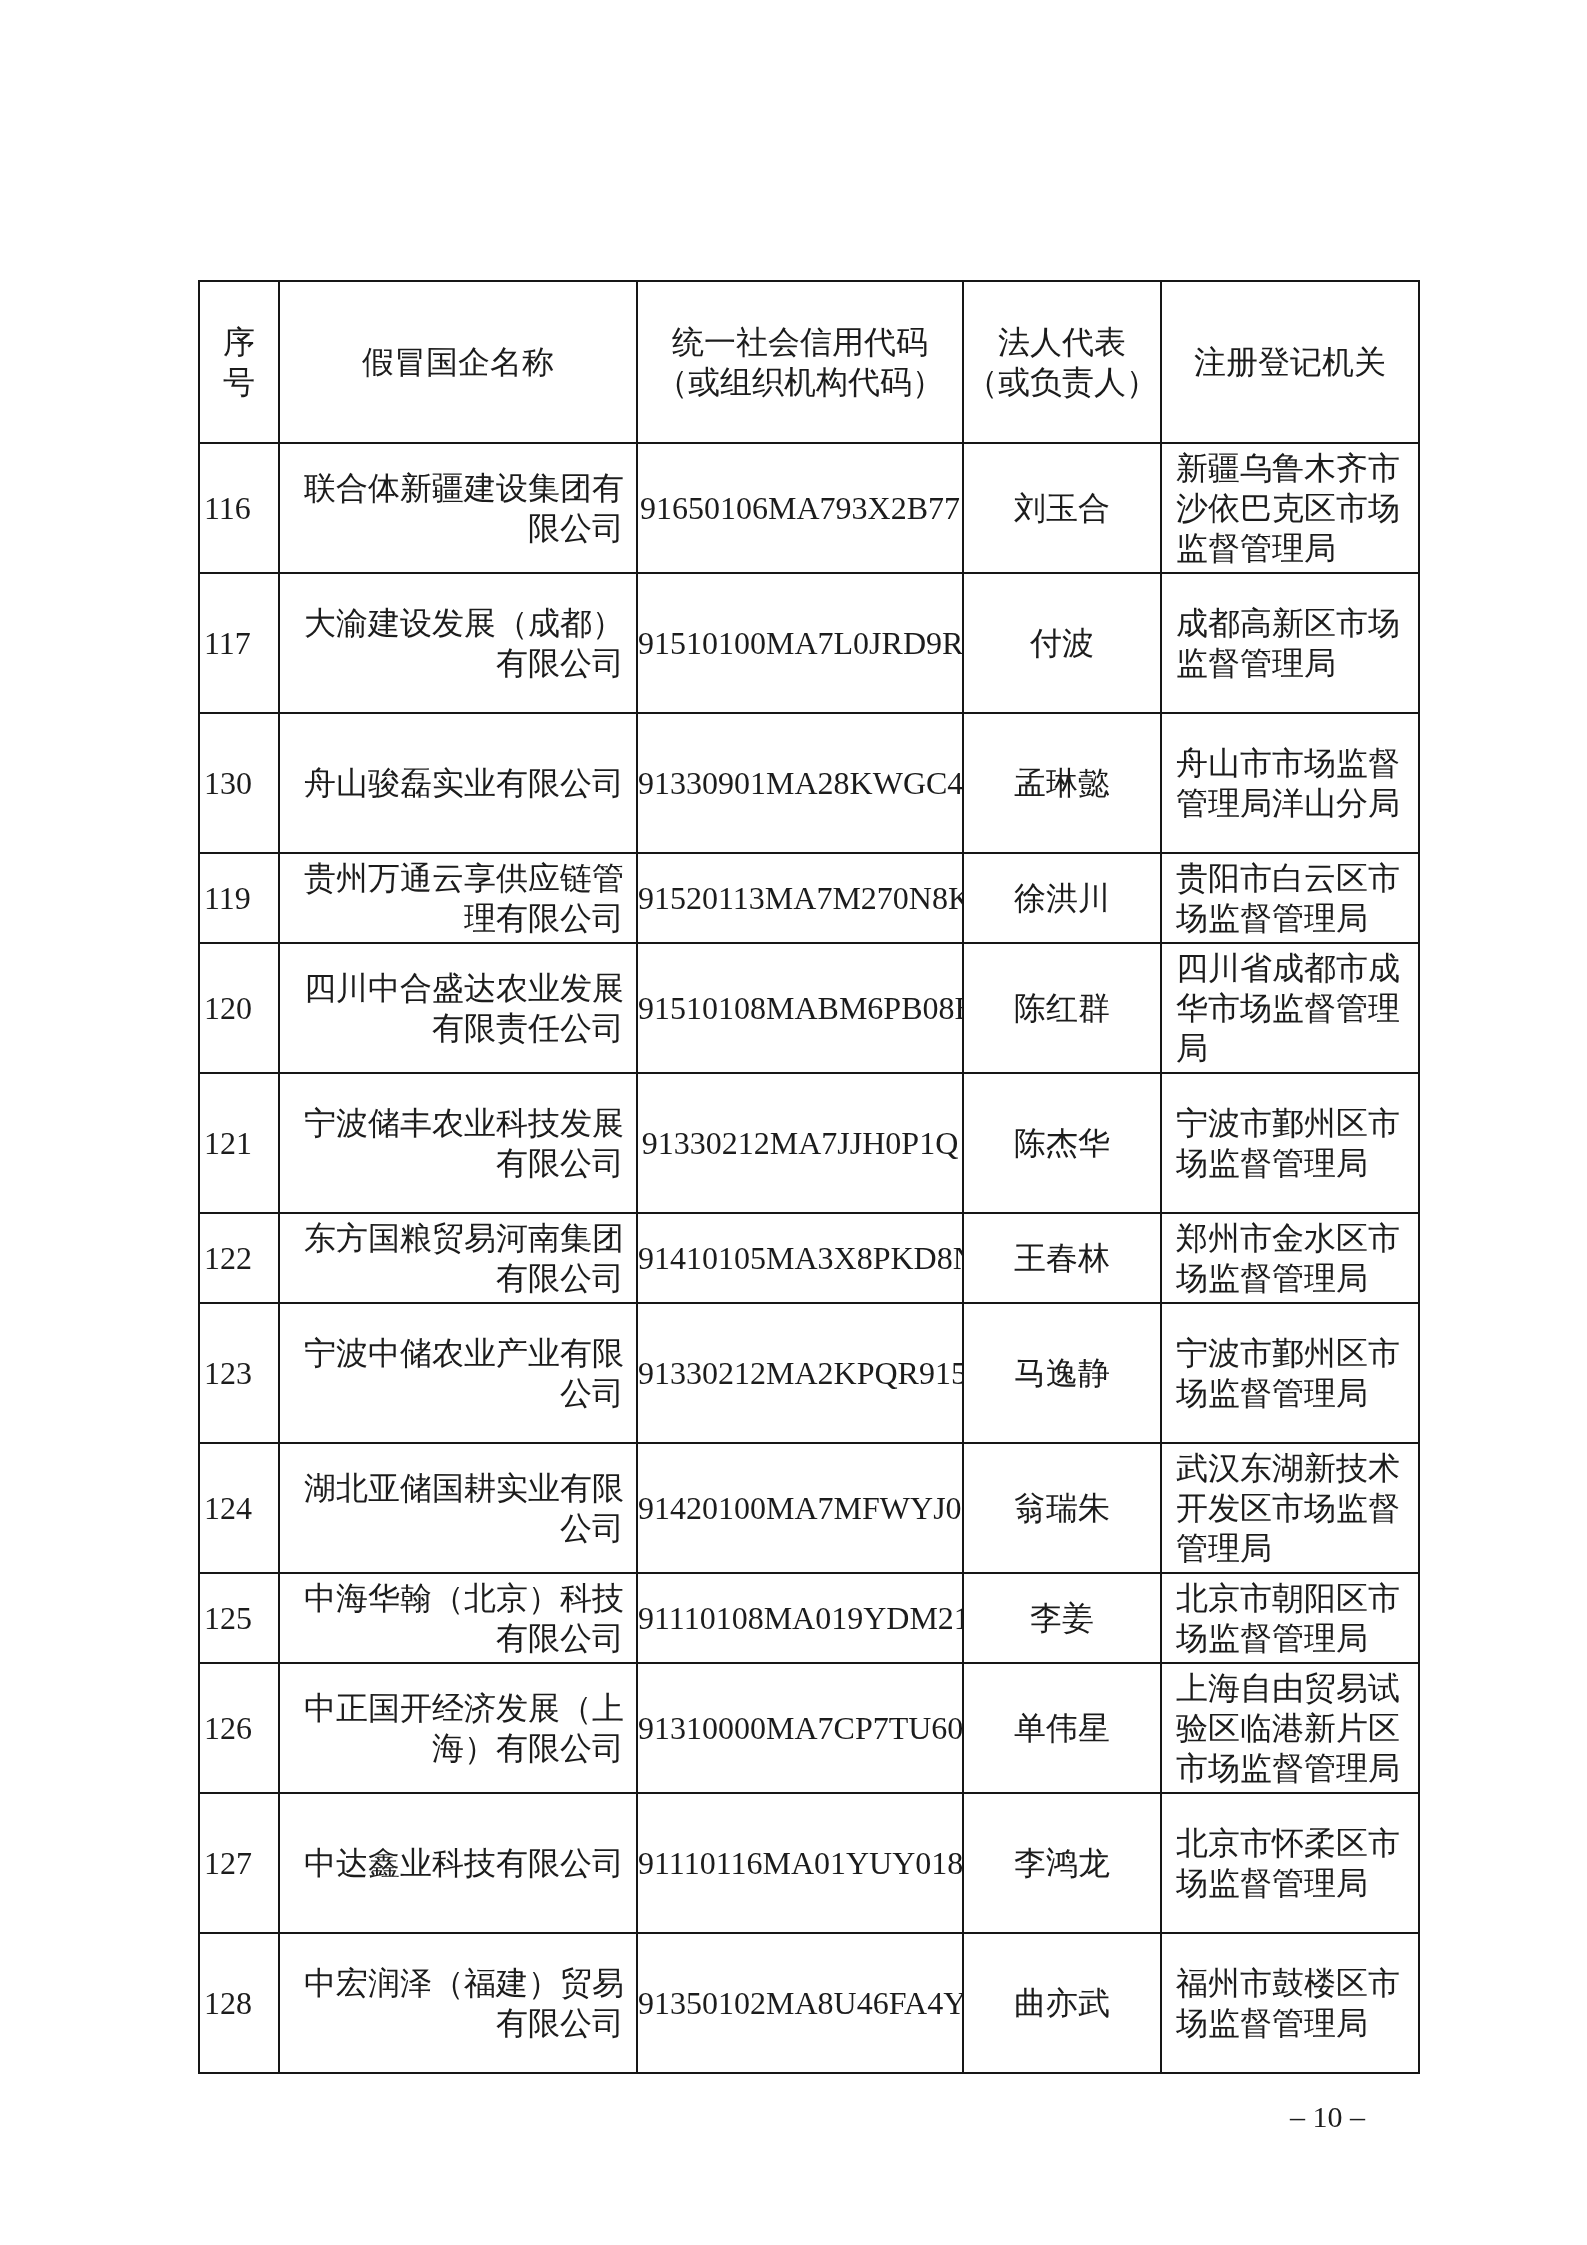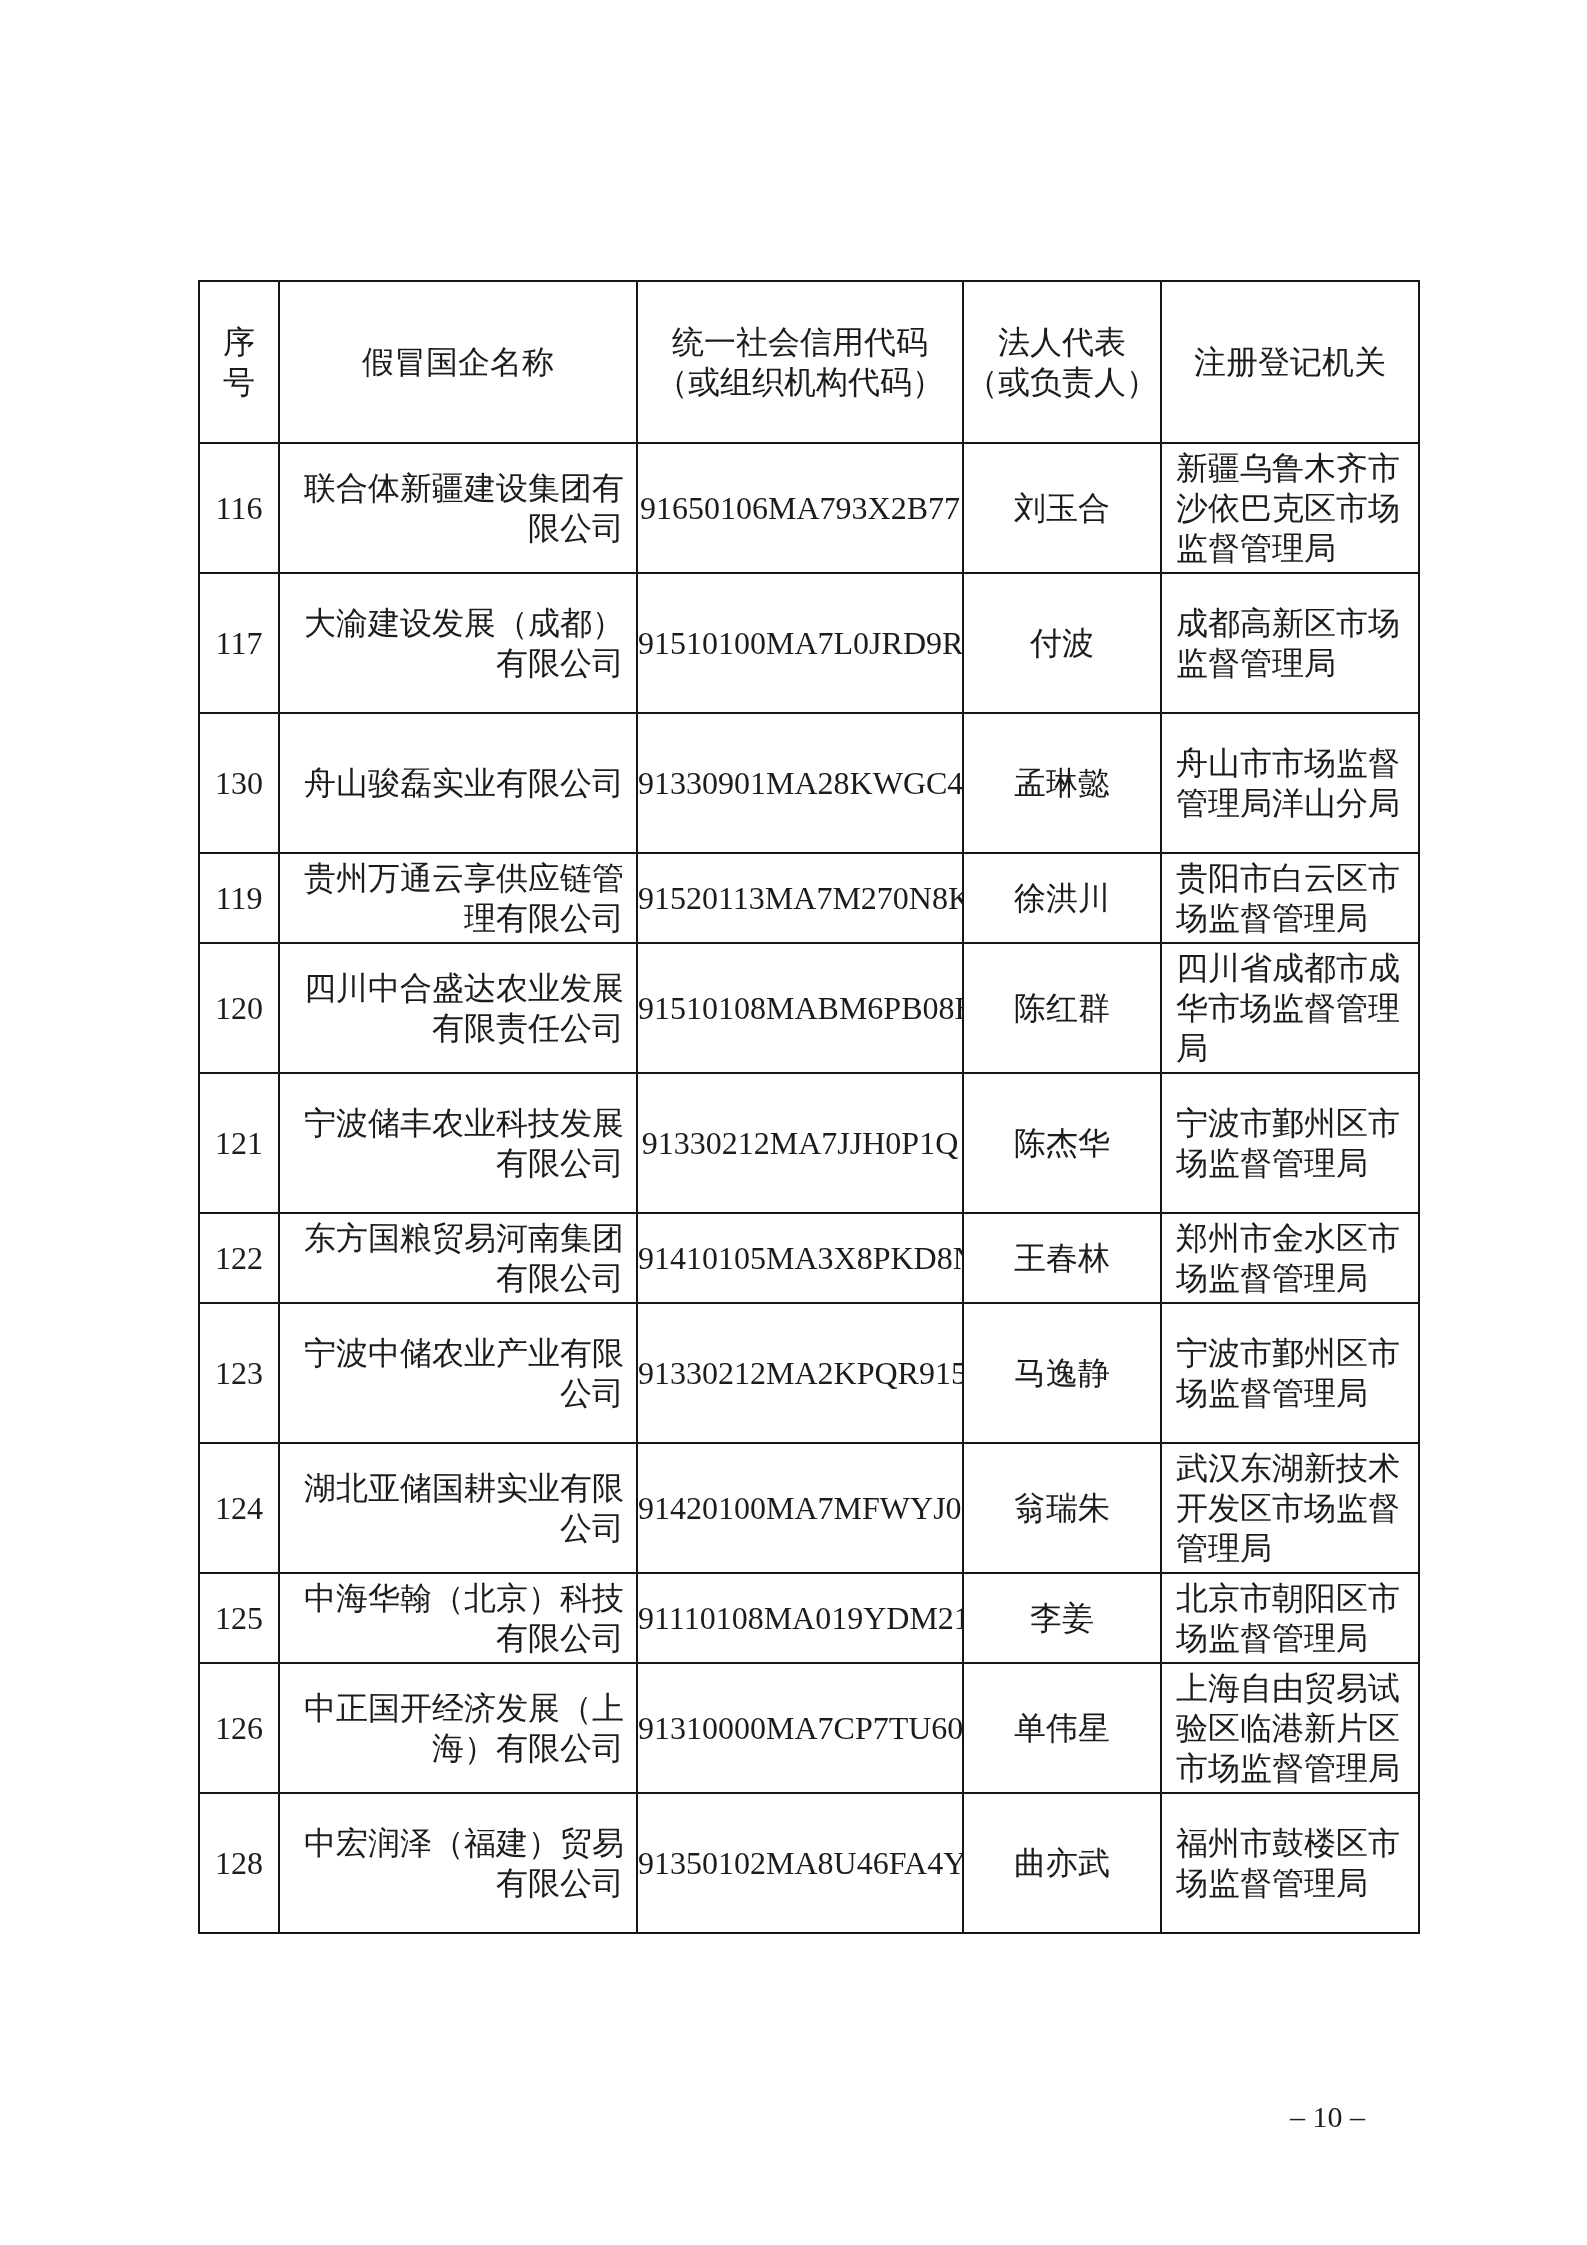--- a/index.html
+++ b/index.html
@@ -28,21 +28,21 @@
     vertical-align: middle;
     font-weight: normal;
     overflow: hidden;
   }
   tr.h-head   { height: 162px; }
   tr.r-norm   { height: 140px; }
   tr.r-mid    { height: 83px; }
   tr.r-tall   { height: 126px; }
   th.cell { text-align: center; padding: 0; }
   th.cell .line { display: block; white-space: nowrap; }
-  td.seq-col  { text-align: center; padding: 12px; }
+  td.seq-col  { padding: 4px; }
   td.name-col { text-align: right; padding: 4px 12px 4px 16px; word-break: break-all; margin-top: 27px; }
   td.code-col { text-align: center; padding: 0; white-space: nowrap; }
   td.legal-col { text-align: center; padding: 0; }
   td.auth-col { text-align: left; padding: 4px 8px 4px 14px; word-break: break-all; }
   .page-number {
     position: absolute;
     left: 1290px;
     top: 2082px;
     font-size: 30px;
     line-height: 36px;
@@ -157,20 +157,27 @@
       <td class="auth-col">北京市朝阳区市场监督管理局</td>
     </tr>
     <tr class="r-tall">
       <td class="seq-col">126</td>
       <td class="name-col">中正国开经济发展（上海）有限公司</td>
       <td class="code-col">91310000MA7CP7TU60</td>
       <td class="legal-col">单伟星</td>
       <td class="auth-col">上海自由贸易试验区临港新片区市场监督管理局</td>
     </tr>
     <tr class="r-norm">
+      <td class="seq-col">127</td>
+      <td class="name-col">中达鑫业科技有限公司</td>
+      <td class="code-col">91110116MA01YUY018</td>
+      <td class="legal-col">李鸿龙</td>
+      <td class="auth-col">北京市怀柔区市场监督管理局</td>
+    </tr>
+    <tr class="r-norm">
       <td class="seq-col">128</td>
       <td class="name-col">中宏润泽（福建）贸易有限公司</td>
       <td class="code-col">91350102MA8U46FA4Y</td>
       <td class="legal-col">曲亦武</td>
       <td class="auth-col">福州市鼓楼区市场监督管理局</td>
     </tr>
   </tbody>
     </table>
 
   <div class="page-number">– 10 –</div>

